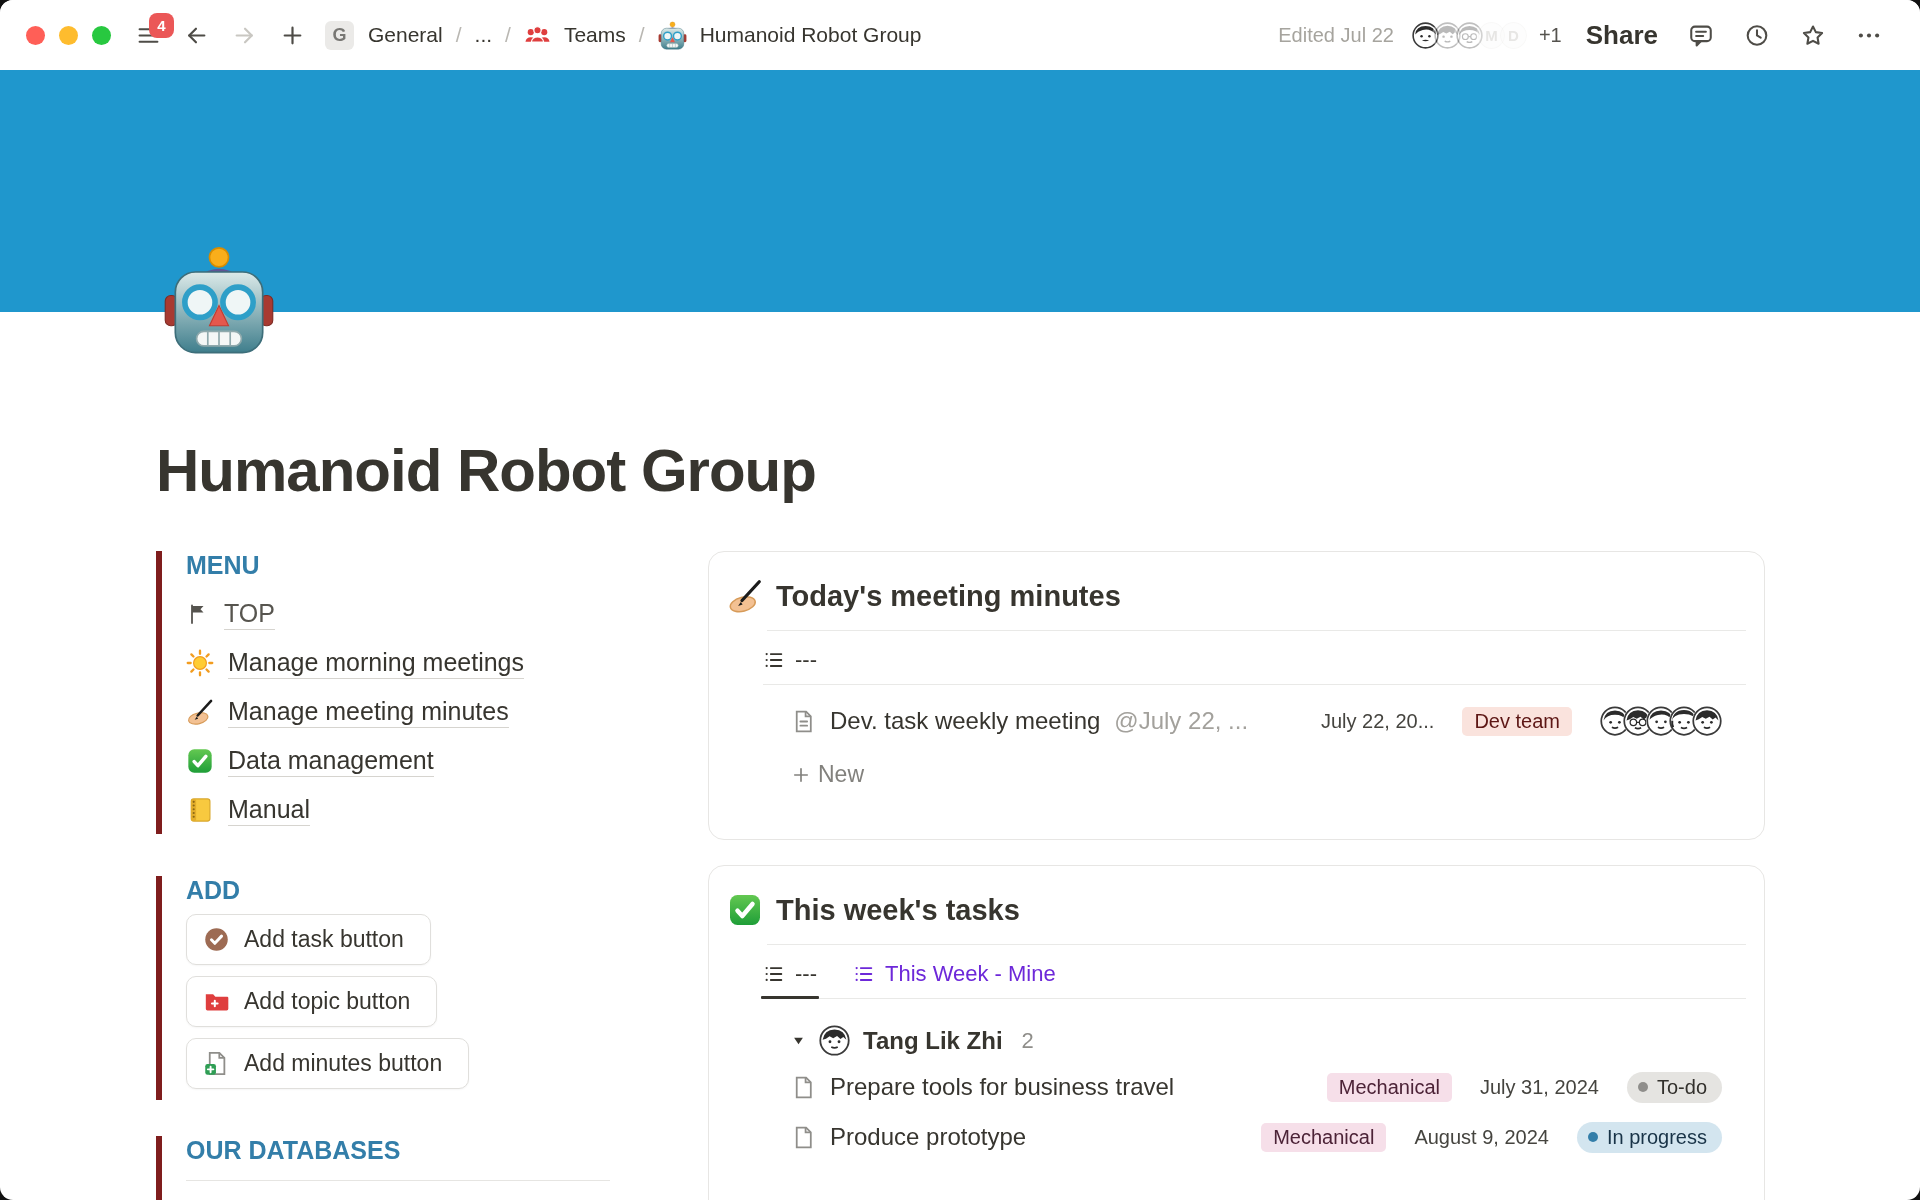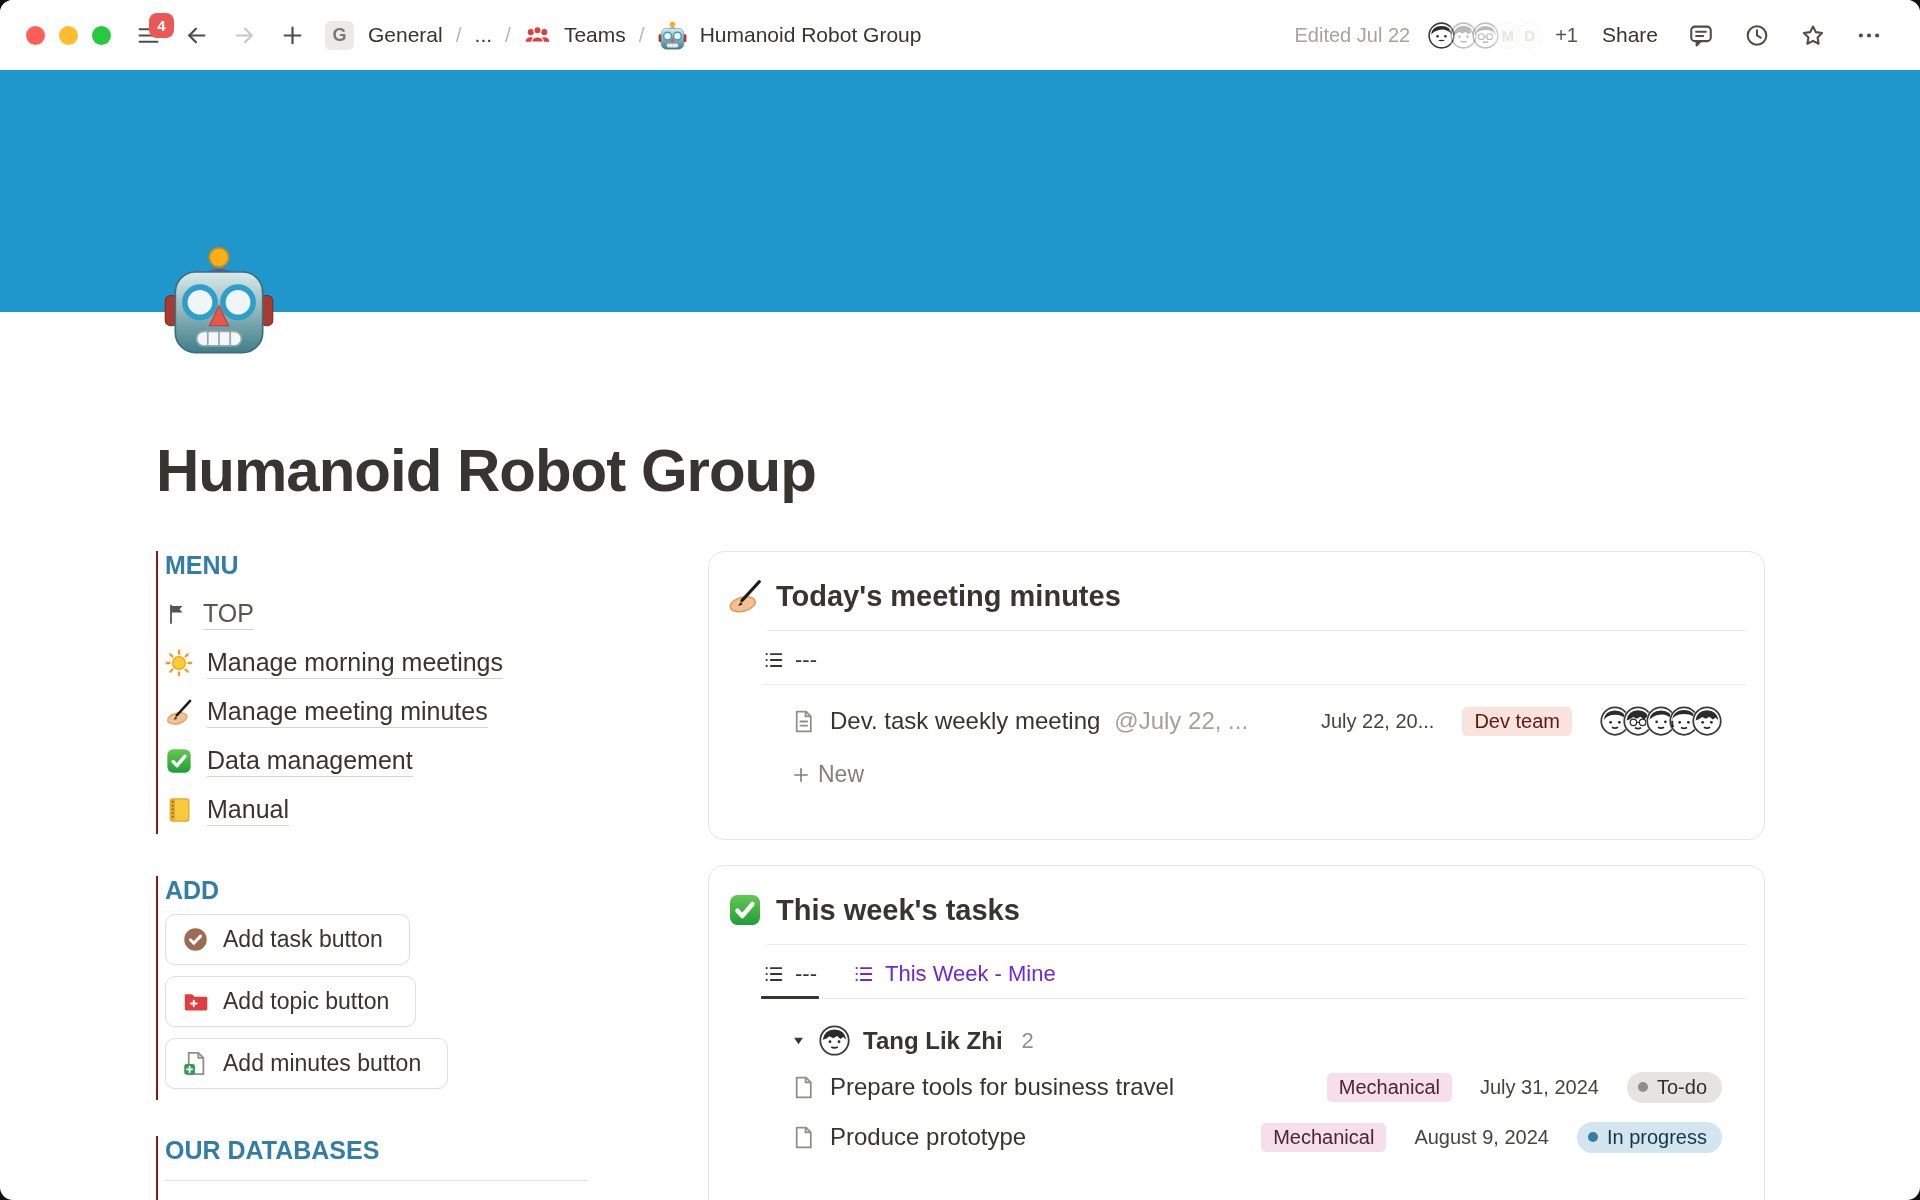--- a/index.html
+++ b/index.html
@@ -24,36 +24,36 @@
   .robot-sm { width:29px; height:29px; }
   .tb-spacer { flex:1; }
   .edited { color:#A6A49E; font-size:20px; margin-right:16px; }
   .avstack { display:flex; align-items:center; }
   .avstack .av { width:31px; height:31px; border-radius:50%; background:#fff; border:2px solid #fff; margin-left:-9px; position:relative; }
   .avstack .av:first-child { margin-left:0; }
   .av svg { width:100%; height:100%; display:block; }
   .av.faded { opacity:.32; }
   .av.letter { background:#FAFAF9; color:#B5B3AE; font-size:15px; font-weight:600; display:flex; align-items:center; justify-content:center; box-shadow:0 0 0 1px #EDECEA inset; }
   .overflow { font-size:20px; color:#55534E; margin:0 24px 0 10px; }
-  .share { font-size:21px; color:#37352F; margin-right:30px; }
+  .share { font-size:26px; color:#37352F; margin-right:30px;font-weight:bold; }
   .tb-icons { display:flex; align-items:center; gap:30px; color:#53514C; }
   .tb-icons .tb-btn svg { width:27px; height:27px; }
 
   
   .cover { height:242px; background:#1F97CD; }
   .page-icon { position:absolute; left:163px; top:244px; width:112px; height:112px; cursor:pointer; }
   .page-icon svg { width:100%; height:100%; }
   h1.page-title { margin:124px 155px 0 156px; font-size:60px; font-weight:700; letter-spacing:-1px; color:#37352F; }
 
   
   .columns { display:flex; margin:46px 155px 0 156px; align-items:flex-start; }
   .col-left { width:470px; flex:none; }
   .col-right { flex:1; min-width:0; margin-left:82px; }
 
-  .quote-block { border-left:2px solid #7f1d1d; padding-left:7px; }
+  .quote-block { border-left:6px solid #7f1d1d; padding-left:24px; }
   .sec-header { font-size:25px; font-weight:700; color:#337EA9; line-height:28px; margin-bottom:10px; }
   .menu-item { display:flex; align-items:center; gap:14px; height:49px; cursor:pointer; }
   .menu-item .mi-icon { width:28px; height:28px; flex:none; display:flex; }
   .mi-icon svg { width:100%; height:100%; }
   .link-label { font-size:25px; color:#37352F; border-bottom:1.5px solid #D6D4CF; padding-bottom:1px; line-height:30px; }
   .link-label.muted { color:#57554F; }
   .blk-menu { margin-bottom:42px; }
   .blk-add { margin-bottom:36px; }
   .add-btn { display:inline-flex; align-items:center; gap:14px; border:1px solid #E0DFDC; border-radius:10px; background:#fff; box-shadow:0 1px 2px rgba(15,15,15,.04); padding:11px 26px 11px 16px; margin-bottom:11px; cursor:pointer; }
   .add-btn .ab-icon { width:27px; height:27px; display:flex; }

